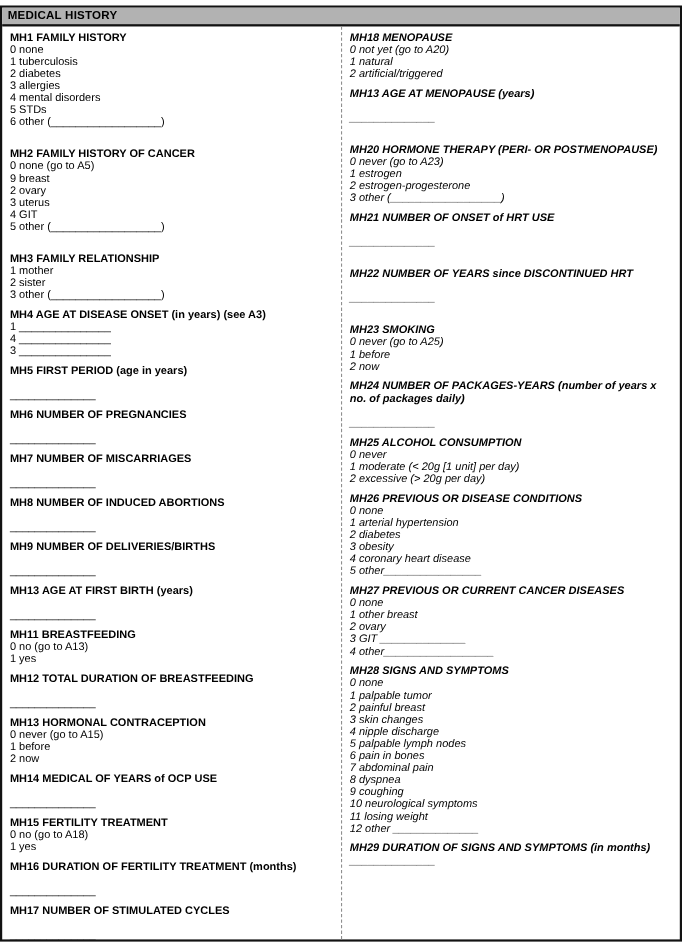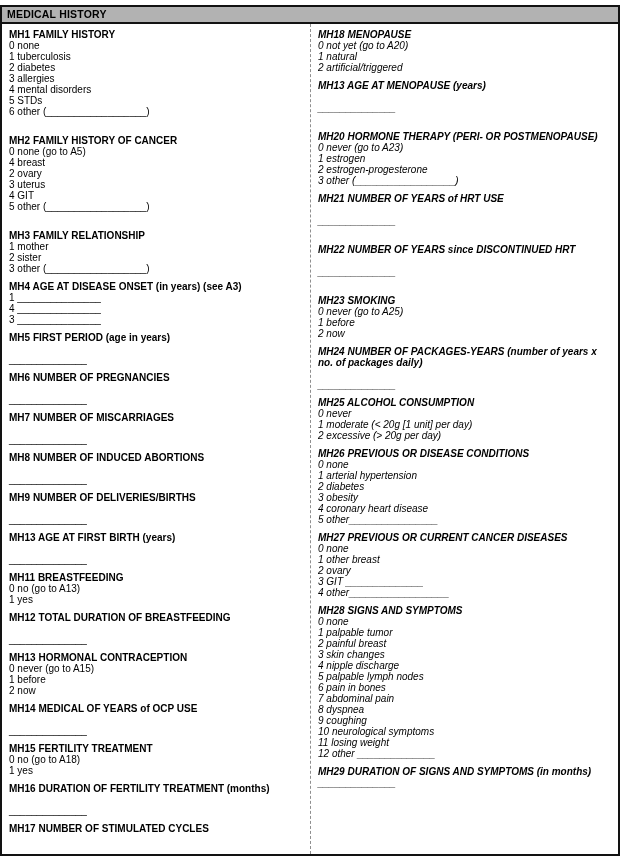--- a/index.html
+++ b/index.html
@@ -80,21 +80,21 @@
           <div class="line">3 allergies</div>
           <div class="line">4 mental disorders</div>
           <div class="line">5 STDs</div>
           <div class="line">6 other (__________________)</div>
           <div class="line">&nbsp;</div>
         </div>
 
   <div class="section">
     <div class="section-title">MH2 FAMILY HISTORY OF CANCER</div>
   <div class="line">0 none (go to A5)</div>
-          <div class="line">4 breast</div>
+          <div class="line">9 breast</div>
           <div class="line">2 ovary</div>
           <div class="line">3 uterus</div>
           <div class="line">4 GIT</div>
           <div class="line">5 other (__________________)</div>
           <div class="line">&nbsp;</div>
         </div>
 
   <div class="section">
     <div class="section-title">MH3 FAMILY RELATIONSHIP</div>
   <div class="line">1 mother</div>
@@ -205,21 +205,21 @@
 
   <div class="section">
     <div class="section-title">MH20 HORMONE THERAPY (PERI- OR POSTMENOPAUSE)</div>
   <div class="line">0 never (go to A23)</div>
           <div class="line">1 estrogen</div>
           <div class="line">2 estrogen-progesterone</div>
           <div class="line">3 other (__________________)</div>
         </div>
 
   <div class="section">
-    <div class="section-title">MH21 NUMBER OF YEARS of HRT USE</div>
+    <div class="section-title">MH21 NUMBER OF ONSET of HRT USE</div>
   <div class="line">&nbsp;</div>
           <div class="line">______________</div>
           <div class="line">&nbsp;</div>
         </div>
 
   <div class="section">
     <div class="section-title">MH22 NUMBER OF YEARS since DISCONTINUED HRT</div>
   <div class="line">&nbsp;</div>
           <div class="line">______________</div>
           <div class="line">&nbsp;</div>

